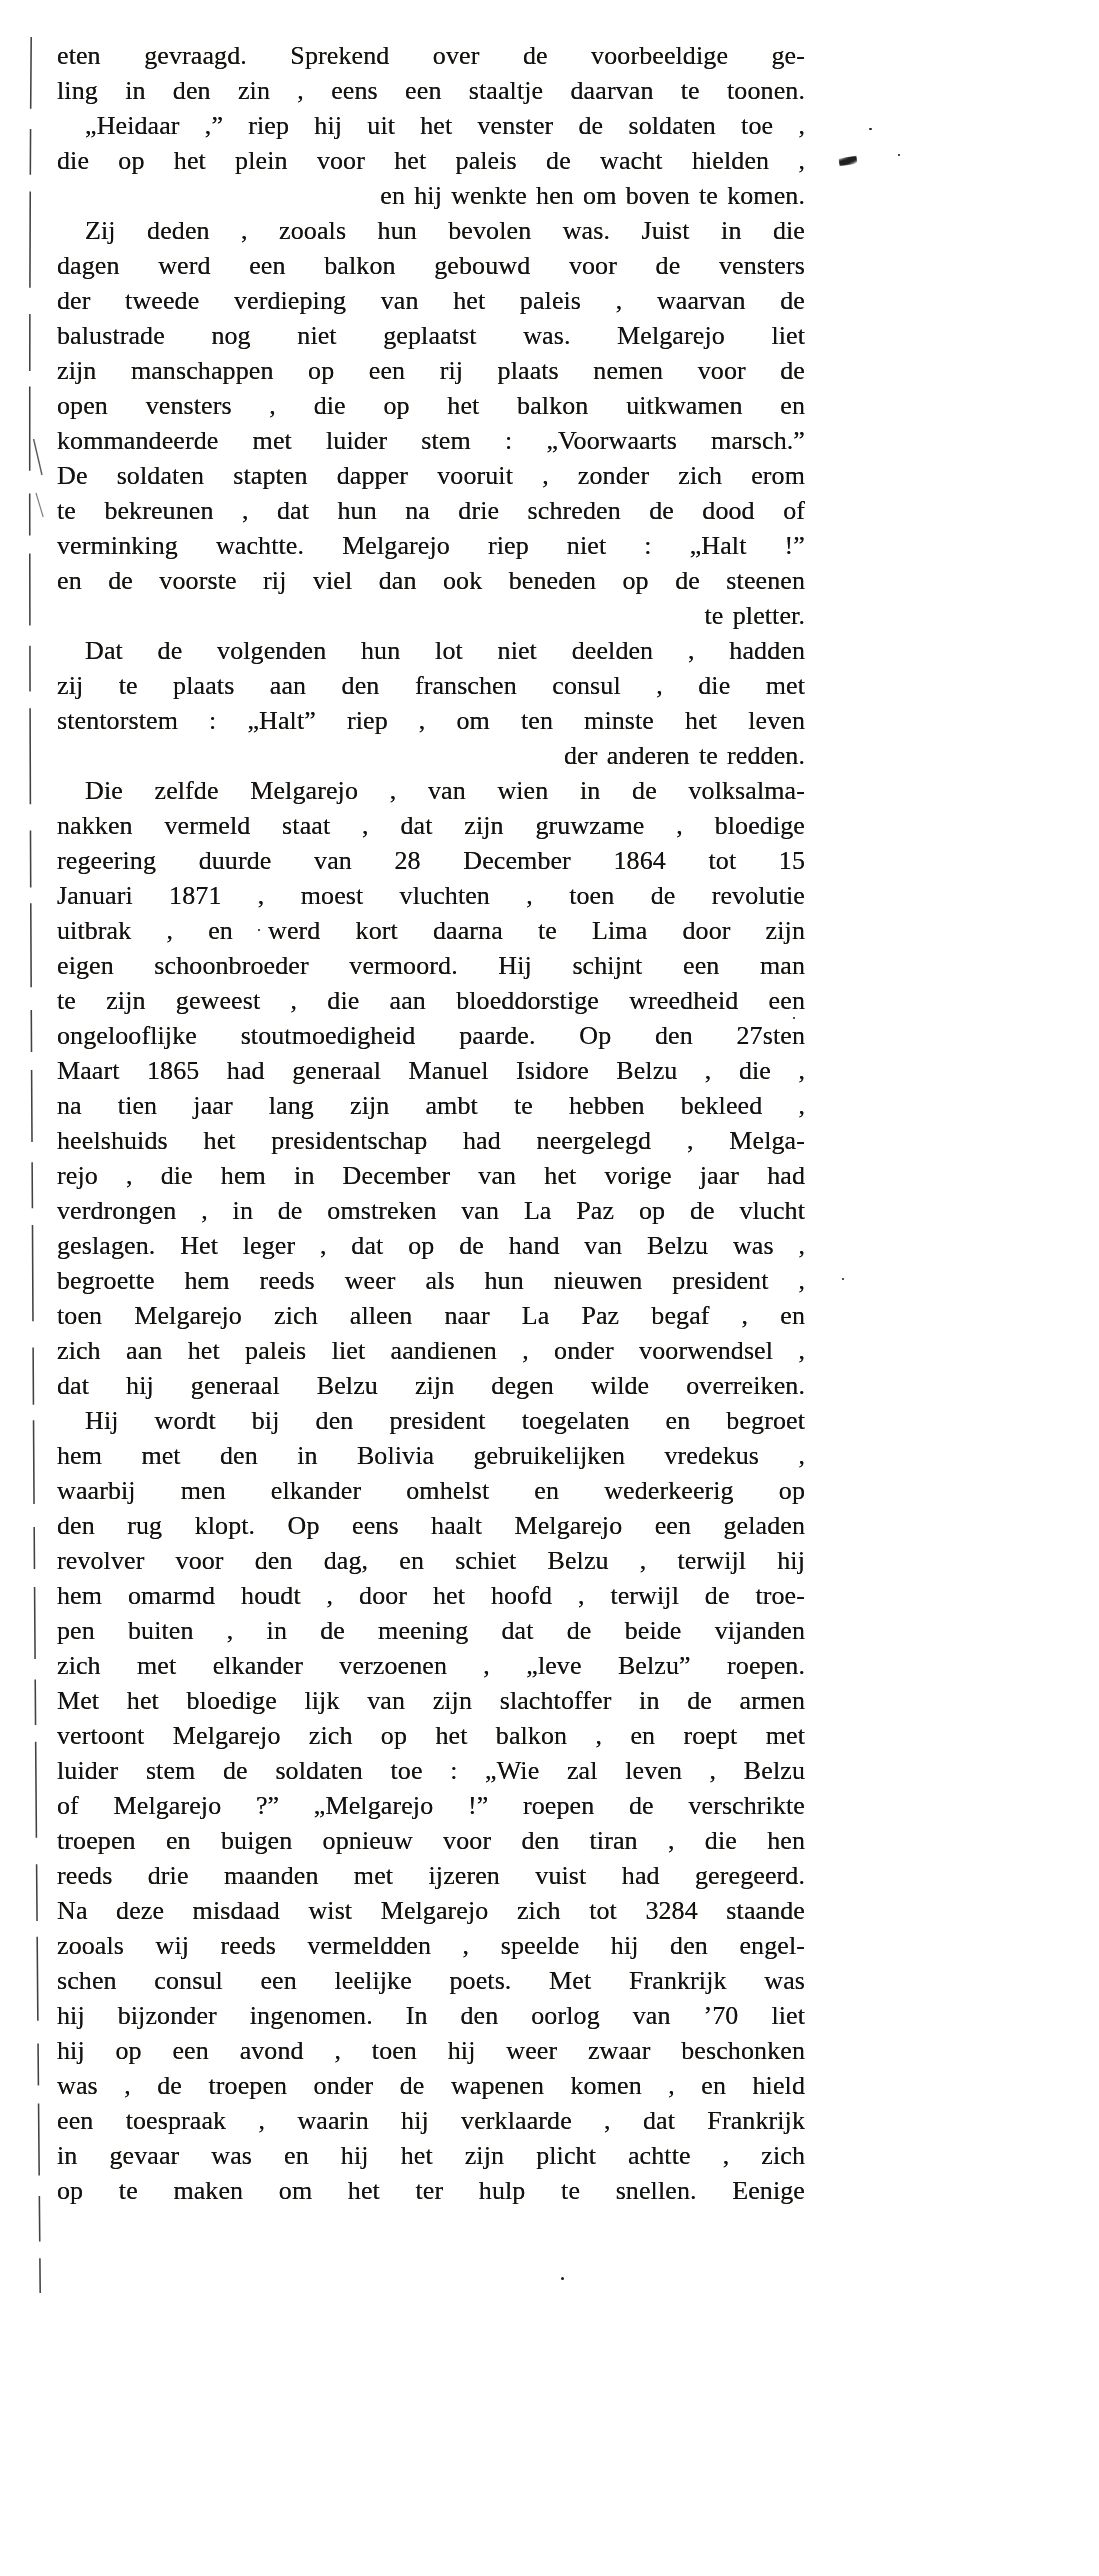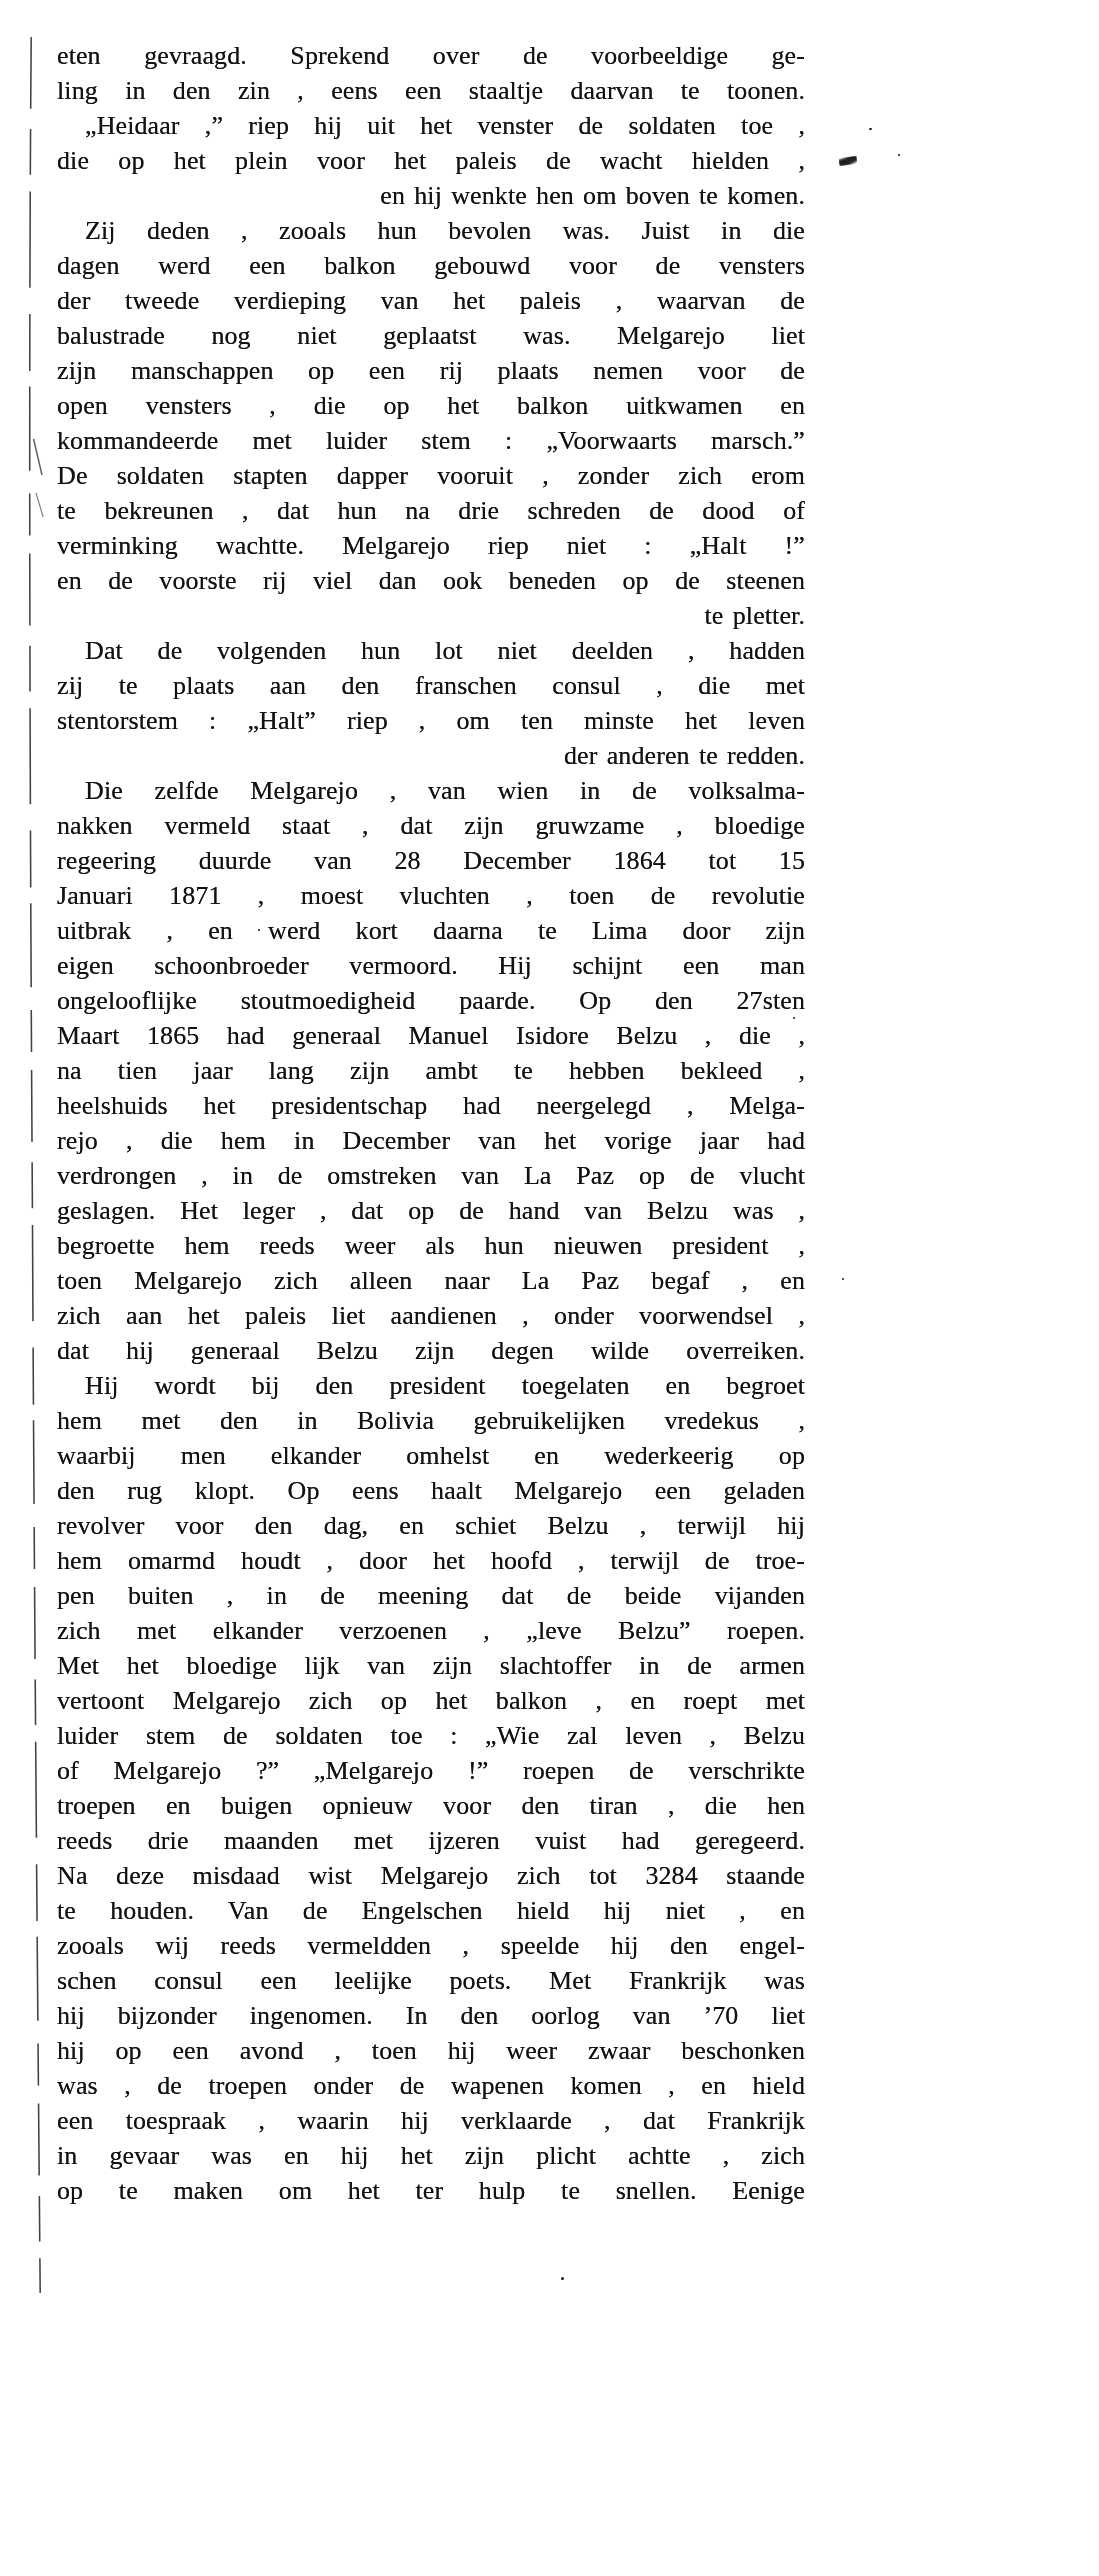--- a/index.html
+++ b/index.html
@@ -95,20 +95,21 @@
       <div class="line j indent">Dat de volgenden hun lot niet deelden , hadden</div>
       <div class="line j">zij te plaats aan den franschen consul , die met</div>
       <div class="line j">stentorstem : „Halt” riep , om ten minste het leven</div>
       <div class="line nj">der anderen te redden.</div>
       <div class="line j indent">Die zelfde Melgarejo , van wien in de volksalma-</div>
       <div class="line j">nakken vermeld staat , dat zijn gruwzame , bloedige</div>
       <div class="line j">regeering duurde van 28 December 1864 tot 15</div>
       <div class="line j">Januari 1871 , moest vluchten , toen de revolutie</div>
       <div class="line j">uitbrak , en werd kort daarna te Lima door zijn</div>
       <div class="line j">eigen schoonbroeder vermoord. Hij schijnt een man</div>
+      <div class="line j">te zijn geweest , die aan bloeddorstige wreedheid een</div>
       <div class="line j">ongelooflijke stoutmoedigheid paarde. Op den 27sten</div>
       <div class="line j">Maart 1865 had generaal Manuel Isidore Belzu , die ,</div>
       <div class="line j">na tien jaar lang zijn ambt te hebben bekleed ,</div>
       <div class="line j">heelshuids het presidentschap had neergelegd , Melga-</div>
       <div class="line j">rejo , die hem in December van het vorige jaar had</div>
       <div class="line j">verdrongen , in de omstreken van La Paz op de vlucht</div>
       <div class="line j">geslagen. Het leger , dat op de hand van Belzu was ,</div>
       <div class="line j">begroette hem reeds weer als hun nieuwen president ,</div>
       <div class="line j">toen Melgarejo zich alleen naar La Paz begaf , en</div>
       <div class="line j">zich aan het paleis liet aandienen , onder voorwendsel ,</div>
@@ -121,21 +122,20 @@
       <div class="line j">hem omarmd houdt , door het hoofd , terwijl de troe-</div>
       <div class="line j">pen buiten , in de meening dat de beide vijanden</div>
       <div class="line j">zich met elkander verzoenen , „leve Belzu” roepen.</div>
       <div class="line j">Met het bloedige lijk van zijn slachtoffer in de armen</div>
       <div class="line j">vertoont Melgarejo zich op het balkon , en roept met</div>
       <div class="line j">luider stem de soldaten toe : „Wie zal leven , Belzu</div>
       <div class="line j">of Melgarejo ?” „Melgarejo !” roepen de verschrikte</div>
       <div class="line j">troepen en buigen opnieuw voor den tiran , die hen</div>
       <div class="line j">reeds drie maanden met ijzeren vuist had geregeerd.</div>
       <div class="line j">Na deze misdaad wist Melgarejo zich tot 3284 staande</div>
-      <div class="line j">te houden. Van de Engelschen hield hij niet , en</div>
       <div class="line j">zooals wij reeds vermeldden , speelde hij den engel-</div>
       <div class="line j">schen consul een leelijke poets. Met Frankrijk was</div>
       <div class="line j">hij bijzonder ingenomen. In den oorlog van ’70 liet</div>
       <div class="line j">hij op een avond , toen hij weer zwaar beschonken</div>
       <div class="line j">was , de troepen onder de wapenen komen , en hield</div>
       <div class="line j">een toespraak , waarin hij verklaarde , dat Frankrijk</div>
       <div class="line j">in gevaar was en hij het zijn plicht achtte , zich</div>
       <div class="line j">op te maken om het ter hulp te snellen. Eenige</div>
     </div>
 

